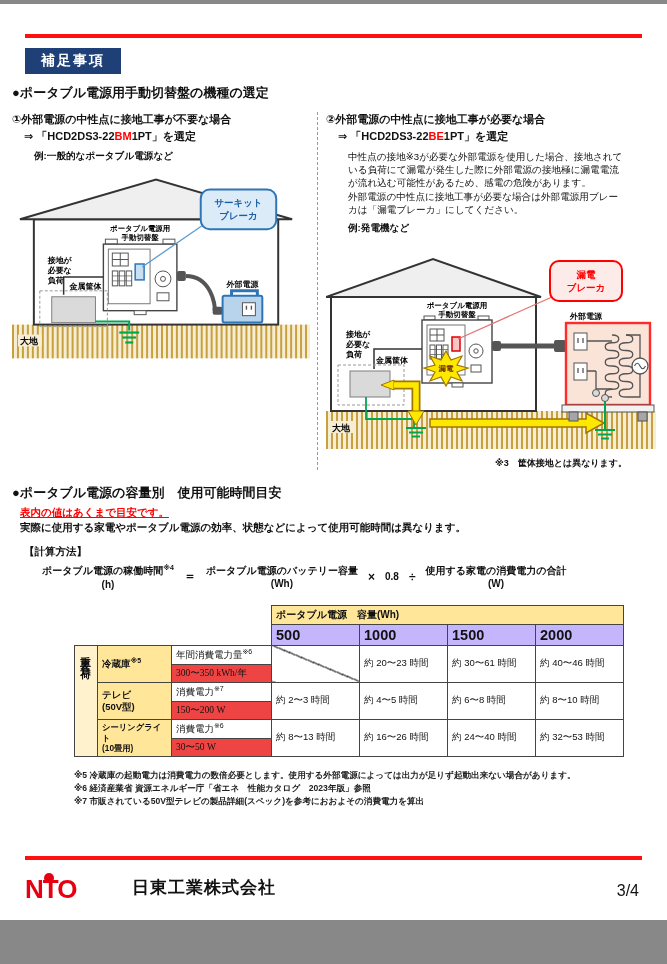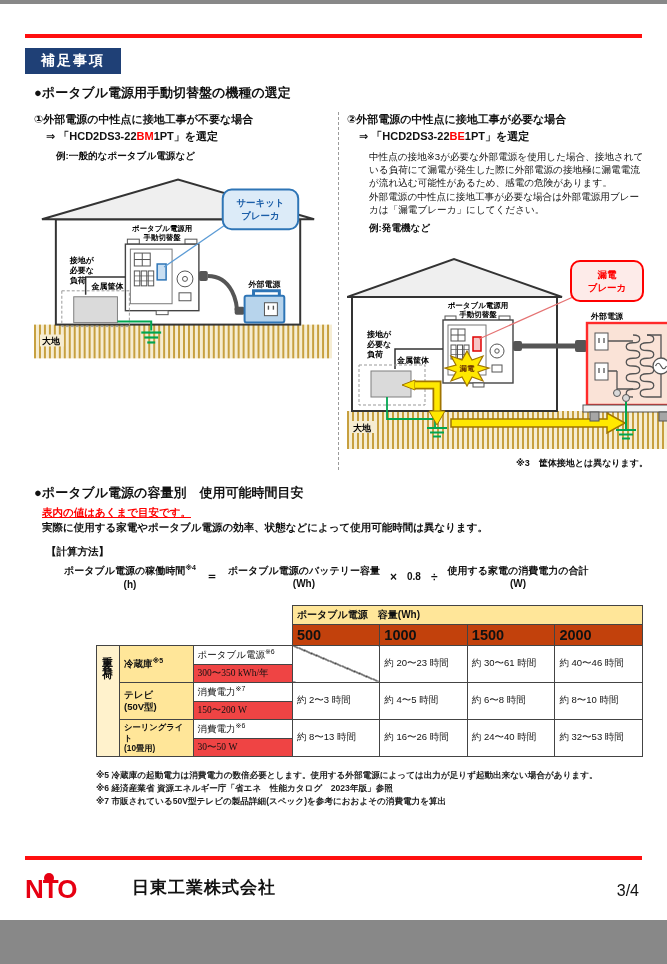--- a/index.html
+++ b/index.html
@@ -17,21 +17,21 @@
   .rule-top{top:30px;}
   .rule-bottom{bottom:60px;}
 
   .badge{
     position:absolute;left:25px;top:44px;
     background:#1F4076;color:#fff;
     font-weight:bold;font-size:14px;
     padding:4px 16px;letter-spacing:2px;
   }
 
-  .content{position:absolute;left:34px;right:24px;top:80px;}
+  .content{position:absolute;left:12px;right:24px;top:80px;}
 
   .sec-title{font-size:13px;font-weight:bold;margin:0 0 10px 0;}
 
   .columns{display:flex;align-items:flex-start;}
   .col-left{width:305px;padding-right:6px;}
   .col-right{width:310px;border-left:1px dashed #9a9a9a;padding-left:8px;}
 
   .case-head{font-size:11px;font-weight:bold;margin:0 0 2px 0;}
   .case-model{font-size:11px;font-weight:bold;margin:0 0 6px 12px;}
   .red{color:#FF0000;}
@@ -53,21 +53,21 @@
   sup{font-size:7px;}
 
   table.usage{
     border-collapse:collapse;
     margin:14px 0 0 62px;
     font-size:9.5px;
   }
   table.usage th,table.usage td{border:1px solid #444;padding:2px 4px;text-align:left;}
   td.noborder{border:none !important;background:#fff;}
   .hdr-span{background:#FFE699;font-weight:bold;font-size:10px;padding:3px 4px;}
-  .hdr-cap{background:#c2410c;font-weight:bold;font-size:14.5px;width:88px;padding:1px 4px;}
+  .hdr-cap{background:#c4b5fd;font-weight:bold;font-size:14.5px;width:88px;padding:1px 4px;}
   .side{background:#FFF2CC;font-weight:bold;width:18px;padding:2px 3px;
         writing-mode:vertical-rl;text-orientation:upright;letter-spacing:4px;font-size:10.5px;}
   .appl{background:#FFE699;font-weight:bold;width:74px;font-size:9.5px;line-height:1.25;}
   .spec-label{background:#fff;width:100px;font-size:9.5px;}
   .spec-value{background:#ef4444;font-size:9.5px;font-family:Liberation Serif, serif;}
   .val{background:#fff;font-size:9.5px;}
   td.diag{
     background:
       linear-gradient(to top right,
         transparent calc(50% - 0.7px), #444 calc(50% - 0.7px),
@@ -314,21 +314,21 @@
         <tr>
           <td class="noborder" colspan="3"></td>
           <th class="hdr-cap">500</th>
           <th class="hdr-cap">1000</th>
           <th class="hdr-cap">1500</th>
           <th class="hdr-cap">2000</th>
         </tr>
         <tr>
           <th class="side" rowspan="6">重要負荷</th>
           <th class="appl" rowspan="2"><span>冷蔵庫</span><sup>※5</sup></th>
-          <td class="spec-label"><span>ポータブル電源</span><sup>※6</sup></td>
+          <td class="spec-label"><span>年間消費電力量</span><sup>※6</sup></td>
           <td class="diag" rowspan="2"></td>
           <td class="val" rowspan="2">約 20〜23 時間</td>
           <td class="val" rowspan="2">約 30〜61 時間</td>
           <td class="val" rowspan="2">約 40〜46 時間</td>
         </tr>
         <tr>
           <td class="spec-value">300〜350 kWh/年</td>
         </tr>
         <tr>
           <th class="appl" rowspan="2">

